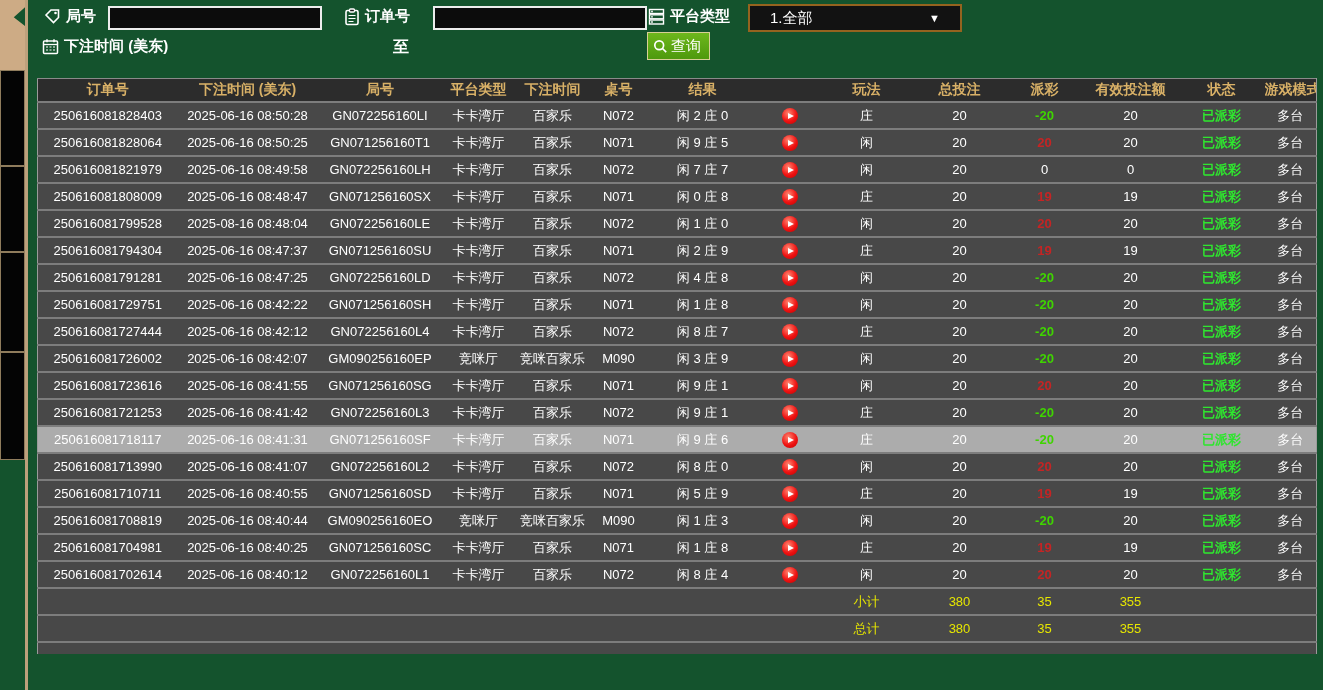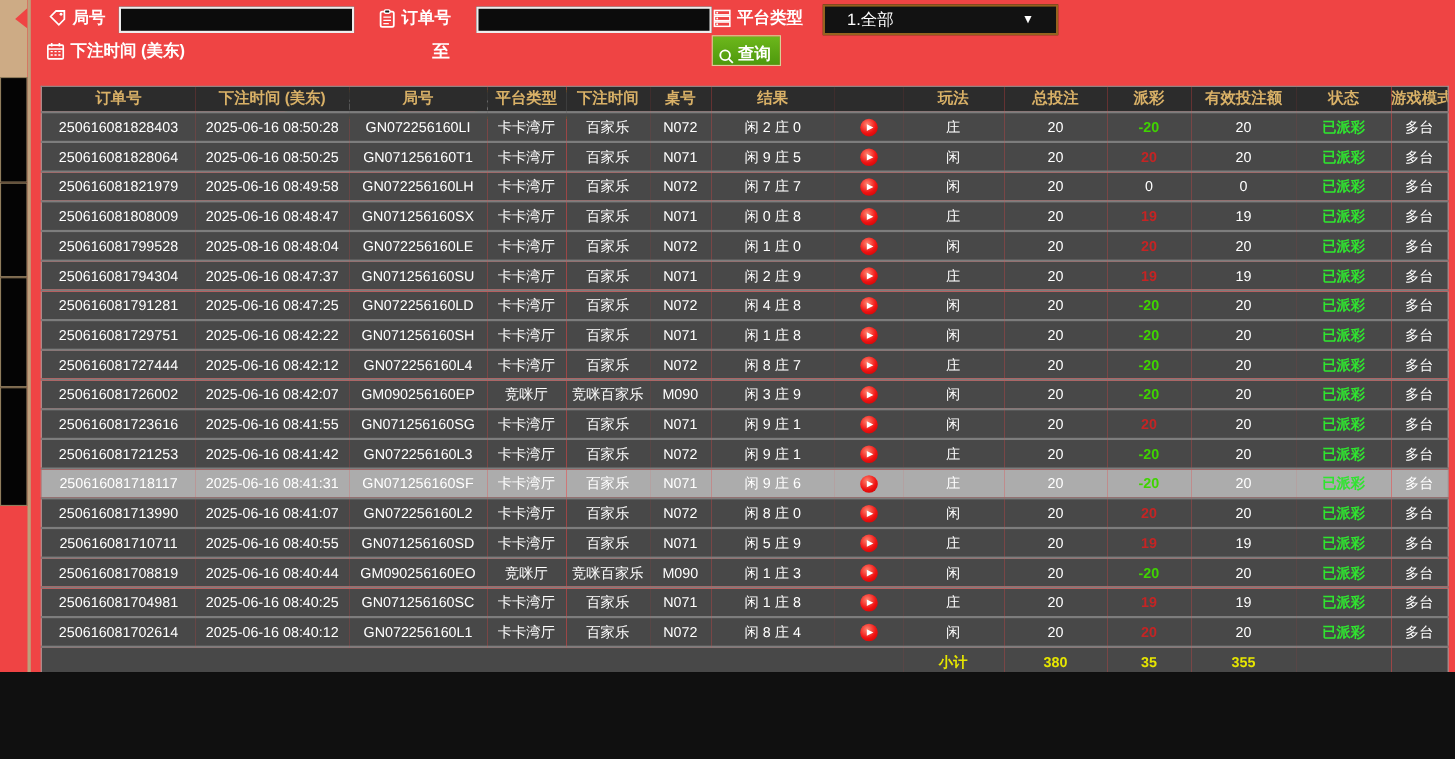--- a/index.html
+++ b/index.html
@@ -1,53 +1,53 @@
 <!DOCTYPE html>
 <html><head>
 <meta charset="utf-8">
 <style>
   html,body { margin:0; padding:0; background:#101010; }
   * { box-sizing:border-box; }
   .screen {
-    position:relative; width:1323px; height:611px; overflow:hidden;
-    background:#ef4444;
+    position:relative; width:1323px; height:690px; overflow:hidden;
+    background:#14532d;
     font-family:"Liberation Sans", sans-serif;
   }
   
   .decor-line { position:absolute; left:25px; top:0; width:3px; height:690px; background:#bda07b; }
   .decor-card { position:absolute; left:0; top:0; width:25px; height:72px; background:#cdab85;
     clip-path:polygon(0 0,100% 0,100% 10%,55% 24%,100% 36%,100% 100%,0 100%); }
   .decor-box { position:absolute; left:0; width:25px; background:#040404; border:1px solid #8f7c5c; }
   .db1{top:70px;height:96px;} .db2{top:166px;height:86px;} .db3{top:252px;height:100px;} .db4{top:352px;height:108px;}
 
   
   .flabel { position:absolute; color:#fff; font-weight:700; font-size:15px; white-space:nowrap; display:flex; align-items:center; gap:5px; }
   .ficon { display:inline-flex; }
   .ficon svg { display:block; }
   .text-input { position:absolute; width:214px; height:24px; background:#0c0c0c; border:2px solid #ededed; color:#fff; font-size:14px; padding:0 6px; outline:none; }
   .platform-select { position:absolute; left:748px; top:4px; width:214px; height:28px; background:#121212; border:2px solid #95631f; color:#fff; font-size:15px; display:flex; align-items:center; padding:0 20px; cursor:pointer; }
   .platform-select .arrow { margin-left:auto; font-size:11px; color:#fff; }
   .date-select { position:absolute; top:34px; width:104px; height:26px; background:#4f4f4f; border:2px solid #8d5d1e; color:#fff; font-weight:700; font-size:14px; display:flex; align-items:center; justify-content:center; gap:4px; cursor:pointer;margin-top:48px; }
   .date-select .arrow { font-size:10px; }
-  .query-btn { position:absolute; left:647px; top:32px; height:28px; padding:0 8px 0 5px; background:linear-gradient(#6db71c,#4e990d); border:1px solid #d9cf96; color:#fff; font-weight:700; font-size:15px; display:flex; align-items:flex-end; gap:3px; cursor:pointer; }
+  .query-btn { position:absolute; left:647px; top:32px; height:28px; padding:0 8px 0 5px; background:linear-gradient(#6db71c,#4e990d); border:1px solid #d9cf96; color:#fff; font-weight:400; font-size:15px; display:flex; align-items:center; gap:3px; cursor:pointer; }
 
   
   .table-wrap { position:absolute; left:37px; top:78px; width:1279px; }
   table { width:100%; border-collapse:collapse; table-layout:fixed;
     border-left:1px solid #9b9b9b; border-right:1px solid #9b9b9b; border-top:1px solid #8a8a8a; }
   thead th { background:#2c2c2c; color:#d9b167; font-weight:700; font-size:14px; height:23px; text-align:center; padding:0; white-space:nowrap; overflow:hidden; }
   thead tr { border-bottom:1px solid #cccccc; }
   tbody tr, tfoot tr { border-top:2px solid #7d7d7d; }
   tbody td, tfoot td { background:#484848; color:#fff; font-size:13px; height:25px; line-height:25px; text-align:center; padding:0; white-space:nowrap; overflow:hidden; font-weight:400; }
   tr.highlight td { background:#acacac;margin-top:41px; }
   td.pos { color:#c52424; font-weight:700; }
   td.neg { color:#3fd400; font-weight:700; }
   td.zero { color:#ffffff; }
   td.status { color:#2fe52f; font-weight:700; }
-  tfoot td.sum { color:#e6e600; font-weight:700; }
+  tfoot td.sum { color:#e6e600; font-weight:400; }
   tfoot tr.spacer { border-top:2px solid #7d7d7d; }
   tfoot tr.spacer td { height:12px; line-height:12px; }
 
   .play-btn { display:inline-block; width:16px; height:16px; border-radius:50%; vertical-align:middle;
     background:radial-gradient(circle at 40% 32%, #ff8570 0%, #ef1212 55%, #bf0000 100%); position:relative; cursor:pointer; }
   .play-btn::after { content:""; position:absolute; left:6px; top:4.5px;
     border-left:6px solid #fff; border-top:3.5px solid transparent; border-bottom:3.5px solid transparent; }
 </style>
 </head>
 <body>

